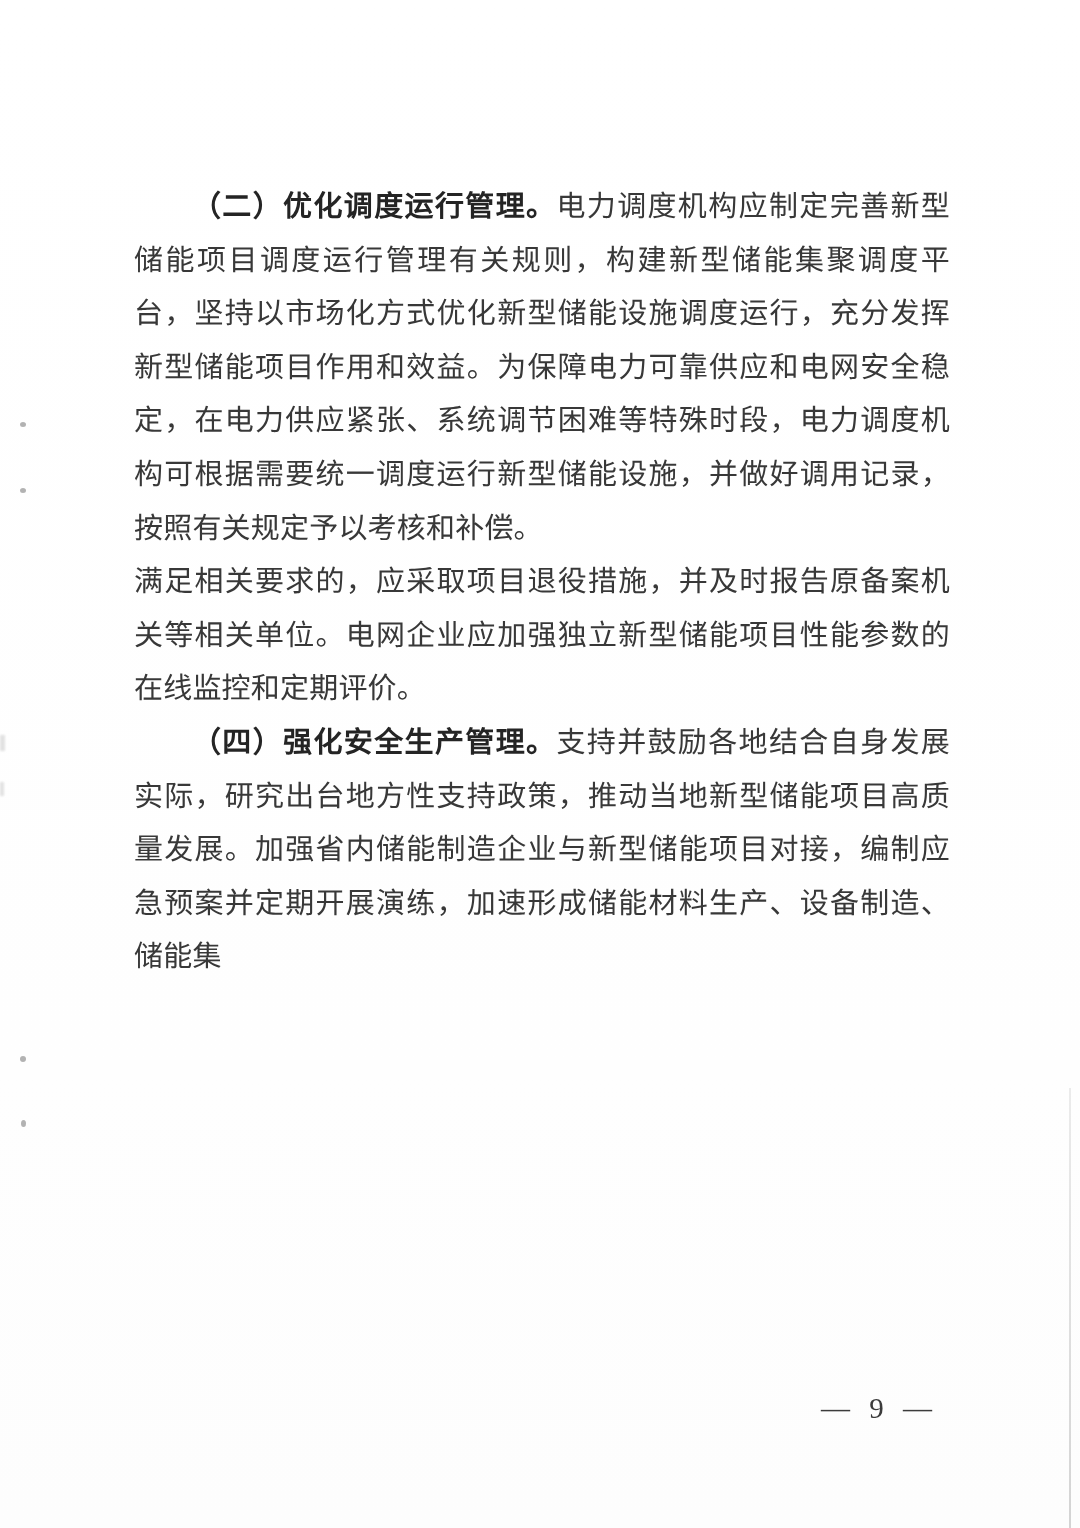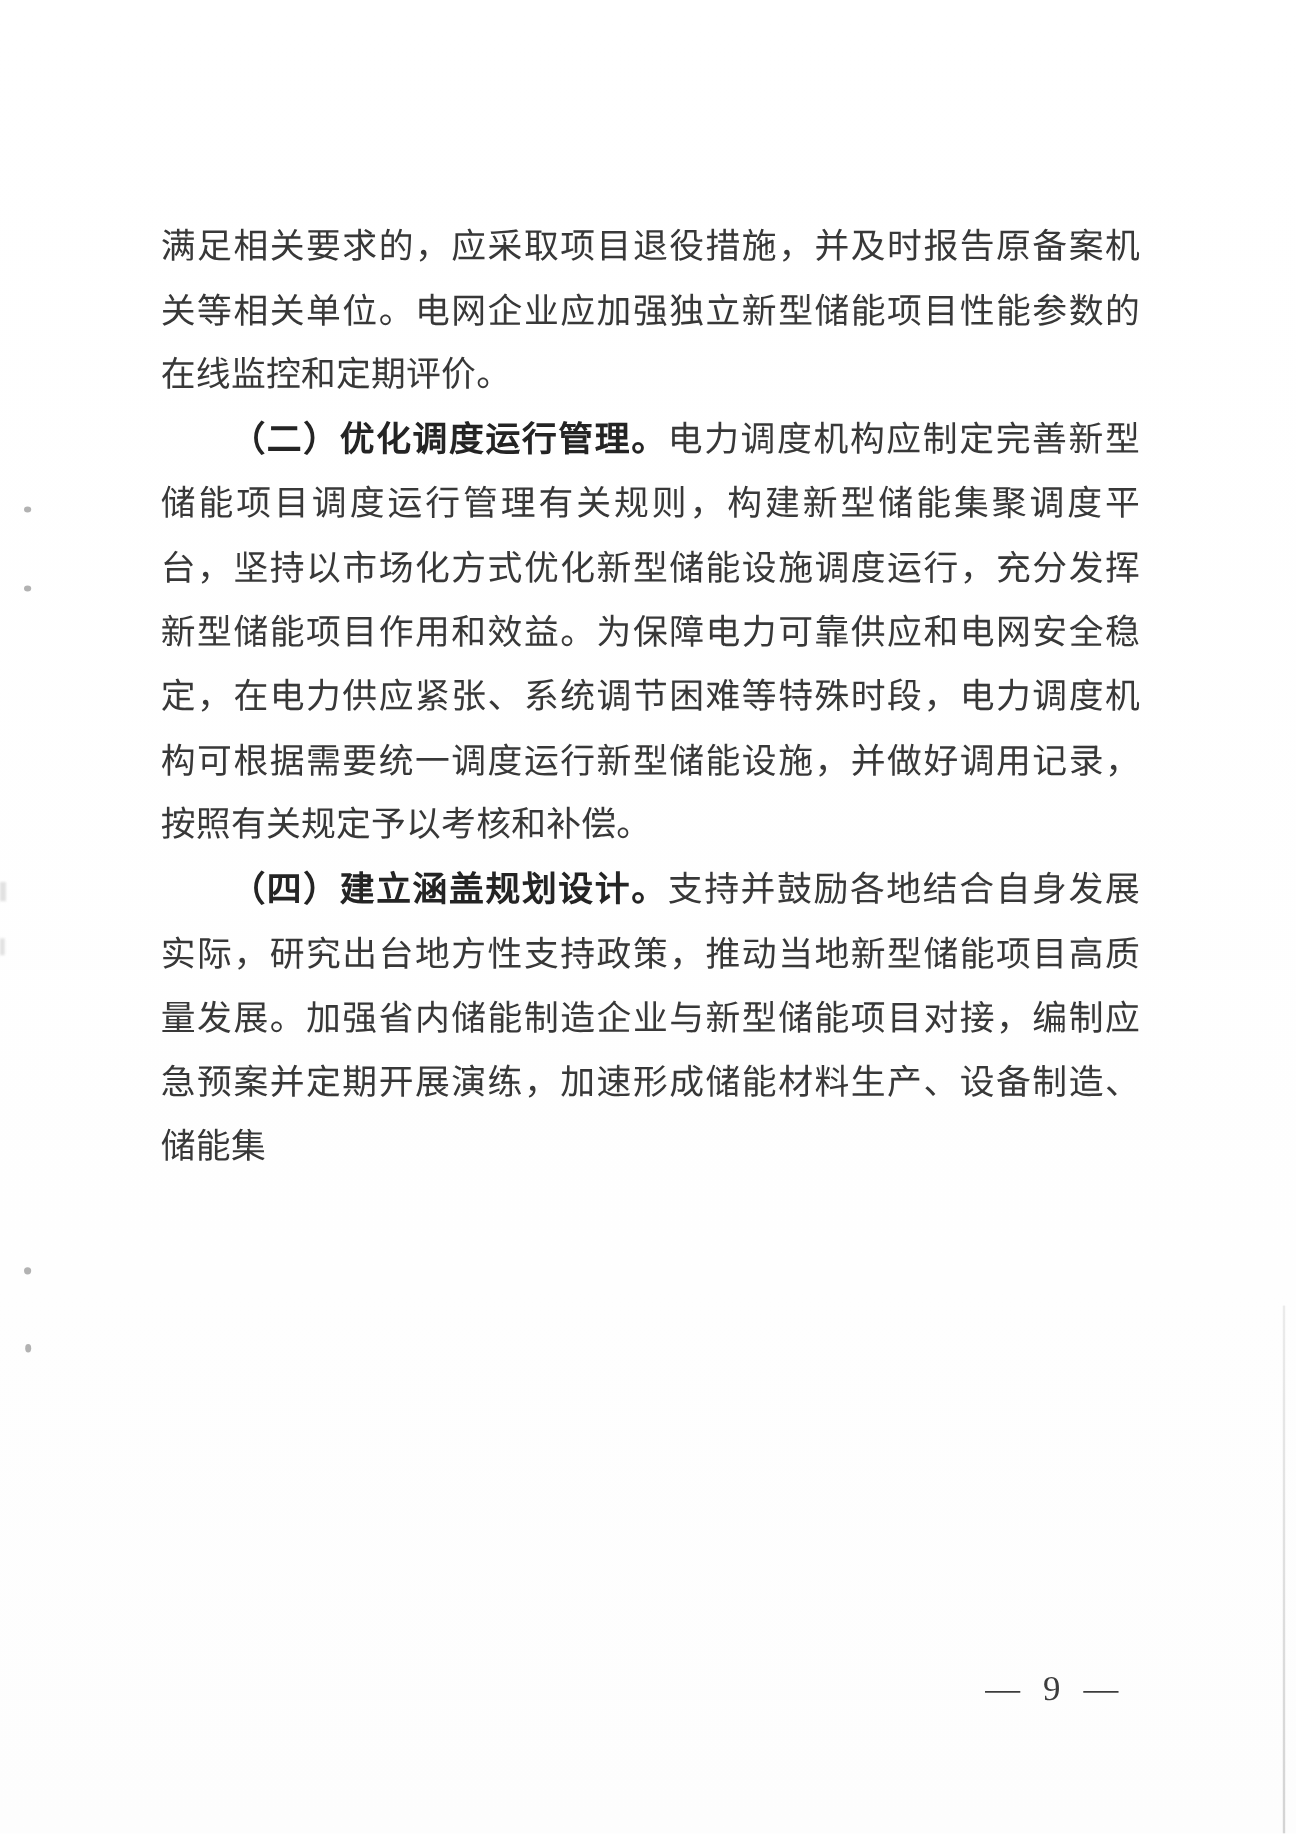--- a/index.html
+++ b/index.html
@@ -81,26 +81,26 @@
     opacity: 0.9;
   }
 </style>
 </head>
 <body>
 
 <div class="sheet">
 
   <div class="content">
 
+    <p class="para indent"><b>（二）优化调度运行管理。</b><span>电力调度机构应制定完善新型储能项目调度运行管理有关规则，构建新型储能集聚调度平台，坚持以市场化方式优化新型储能设施调度运行，充分发挥新型储能项目作用和效益。为保障电力可靠供应和电网安全稳定，在电力供应紧张、系统调节困难等特殊时段，电力调度机构可根据需要统一调度运行新型储能设施，并做好调用记录，按照有关规定予以考核和补偿。</span></p>
+
     <p class="para"><span>满足相关要求的，应采取项目退役措施，并及时报告原备案机关等相关单位。电网企业应加强独立新型储能项目性能参数的在线监控和定期评价。</span></p>
 
-    <p class="para indent"><b>（二）优化调度运行管理。</b><span>电力调度机构应制定完善新型储能项目调度运行管理有关规则，构建新型储能集聚调度平台，坚持以市场化方式优化新型储能设施调度运行，充分发挥新型储能项目作用和效益。为保障电力可靠供应和电网安全稳定，在电力供应紧张、系统调节困难等特殊时段，电力调度机构可根据需要统一调度运行新型储能设施，并做好调用记录，按照有关规定予以考核和补偿。</span></p>
 
-
-    <p class="para indent"><b>（四）建立涵盖规划设计。</b><span>支持并鼓励各地结合自身发展实际，研究出台地方性支持政策，推动当地新型储能项目高质量发展。加强省内储能制造企业与新型储能项目对接，编制应急预案并定期开展演练，加速形成储能材料生产、设备制造、储能集</span></p>
+    <p class="para indent"><b>（四）强化安全生产管理。</b><span>支持并鼓励各地结合自身发展实际，研究出台地方性支持政策，推动当地新型储能项目高质量发展。加强省内储能制造企业与新型储能项目对接，编制应急预案并定期开展演练，加速形成储能材料生产、设备制造、储能集</span></p>
 
   </div>
 
   <div class="page-number">— 9 —</div>
 
   <div class="speck s1"></div>
   <div class="speck s2"></div>
   <div class="speck s3"></div>
   <div class="speck s4"></div>
   <div class="edge-mark m1"></div>

